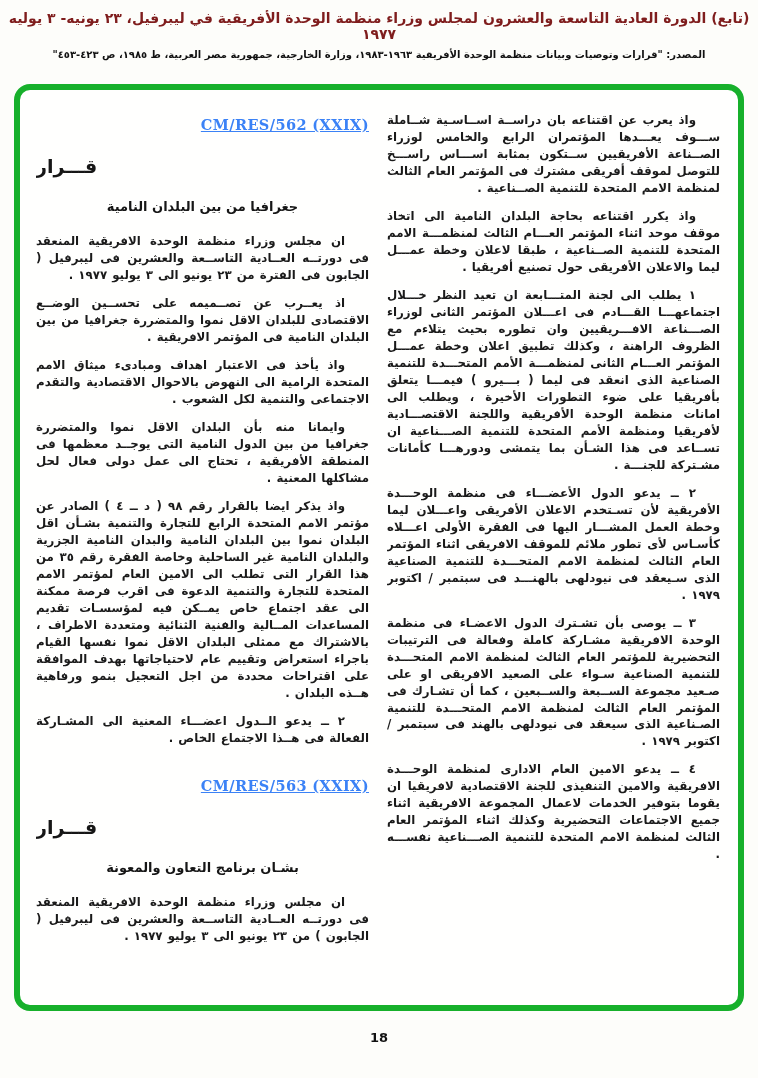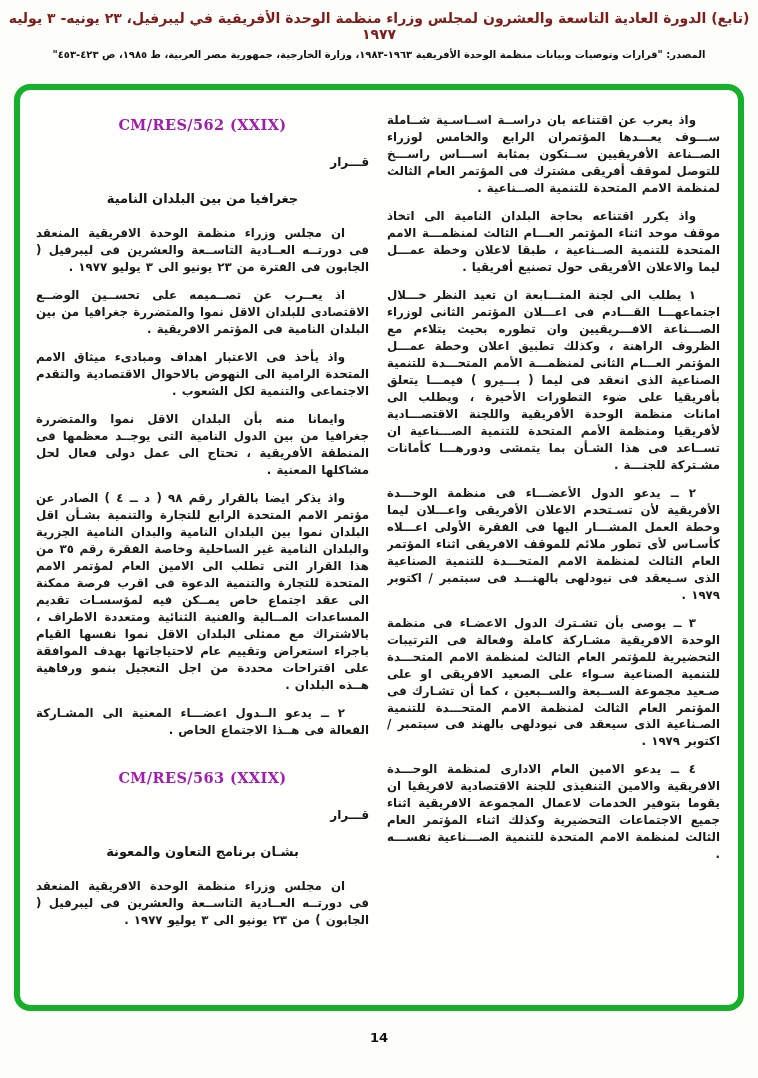--- a/index.html
+++ b/index.html
@@ -27,28 +27,29 @@
     border-radius:16px;
     background:#fffffe;
     padding:20px 18px 14px 16px;
     overflow:hidden;
   }
   .columns { display:flex; direction:rtl; gap:18px; height:100%; }
   .col { flex:1 1 0; direction:rtl; overflow:hidden; }
 
   
   .doc-number {
-    direction:ltr; text-align:center;
+    direction:ltr; text-align:right;
     font-family:"DejaVu Serif", serif;
     font-size:14.5px; font-weight:bold;
     letter-spacing:0.4px;
-    color:#a21caf;
+    color:#3b82f6;
     margin:6px 0 4px 0;
+    text-decoration:underline;
   }
-  .res-title { text-align:right; font-size:12px; font-weight:bold; margin:22px 0 20px 0; }
+  .res-title { text-align:left; font-size:19px; font-weight:bold; margin:22px 0 20px 0; }
   .res-subtitle { text-align:center; font-size:13px; font-weight:bold; line-height:1.55; }
   .res-subtitle + .res-subtitle { margin-bottom:4px; }
   .body-par {
     font-size:11.8px; font-weight:bold;
     line-height:1.44;
     text-align:justify;
     text-indent:24px;
     margin-top:11px;
     color:#1a1a1a;
     word-spacing:1px;
@@ -104,16 +105,16 @@
           <div class="res-title">قـــرار</div>
           <div class="res-subtitle">بشـان برنامج التعاون والمعونة</div>
           <p class="body-par first-par">ان مجلس وزراء منظمة الوحدة الافريقية المنعقد فى دورتــه العــادية التاســعة والعشرين فى ليبرفيل ( الجابون ) من ٢٣ يونيو الى ٣ يوليو ١٩٧٧ .</p>
         </div>
       </div>
 
     </div>
   </section>
 
   <footer class="footer">
-    <span>14</span>
+    <span>18</span>
   </footer>
 
 </div>
 
 </body></html>

